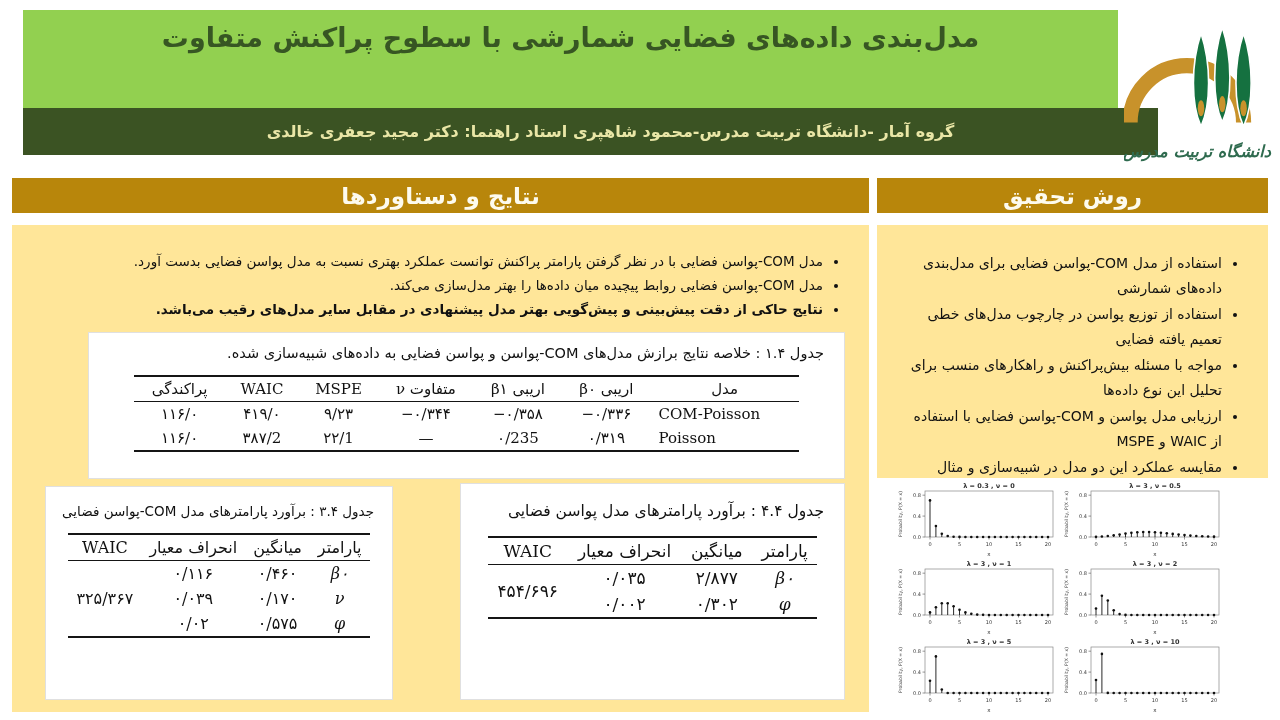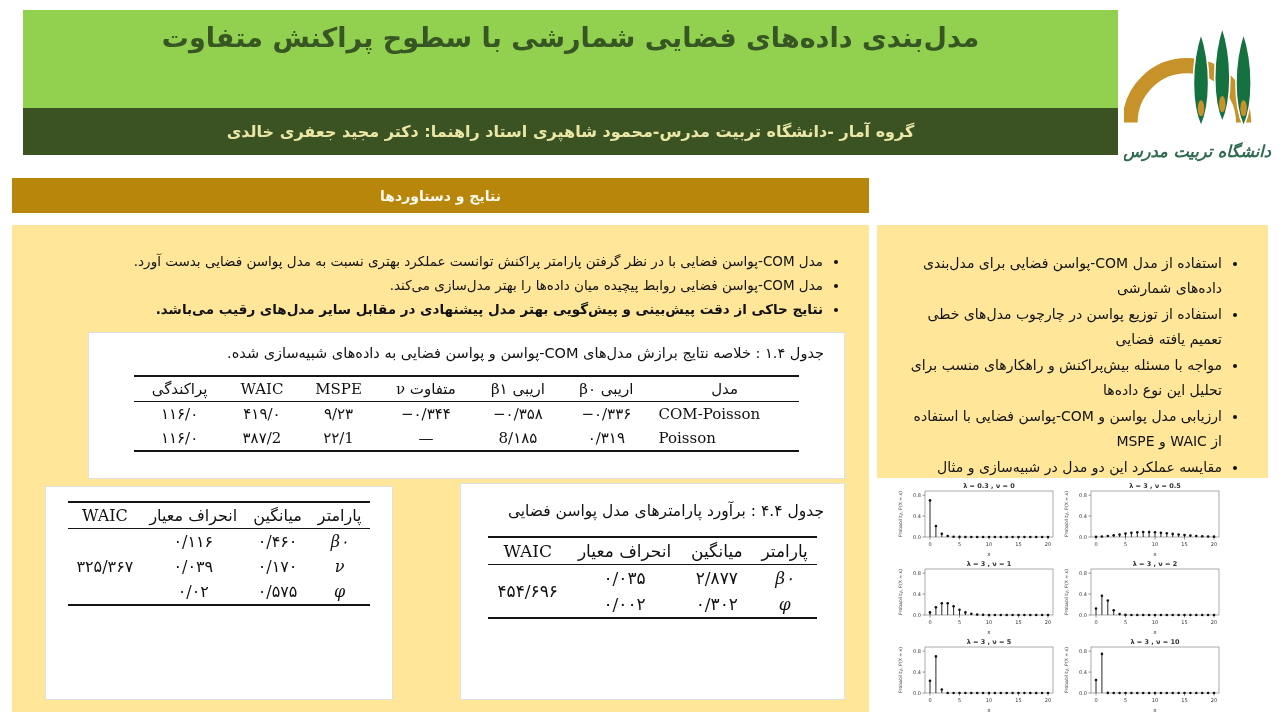--- a/index.html
+++ b/index.html
@@ -4,29 +4,29 @@
 <style>
   html,body{margin:0;padding:0;background:#fff;}
   .page{position:relative;width:1280px;height:720px;background:#fff;overflow:hidden;
         font-family:"DejaVu Sans",sans-serif;color:#111;border-radius:11px;}
 
   
   .title-box{position:absolute;left:23px;top:10px;width:1095px;height:98px;background:var(--light-green,#92D050);}
   .title-text{padding-top:12px;text-align:center;direction:rtl;font-size:27px;font-weight:bold;
               color:var(--title-text,#375623);}
   .subtitle-bar{position:absolute;left:23px;top:108px;width:1095px;height:47px;background:var(--dark-green,#3B5323);
-                display:flex;align-items:center;justify-content:center;}
+                display:flex;align-items:center;justify-content:center;padding-left:40px;}
   .subtitle-text{direction:rtl;font-size:16px;font-weight:bold;color:var(--subtitle-text,#E9E6A6);}
 
   
   .logo{position:absolute;left:1124px;top:6px;width:152px;height:164px;}
 
   
   .sec-header{position:absolute;height:35px;background:var(--gold,#B8860B);display:flex;align-items:center;
-              justify-content:center;direction:rtl;color:#FDFBEF;font-weight:bold;font-size:14px;}
+              justify-content:center;direction:rtl;color:#FDFBEF;font-weight:bold;font-size:23px;}
   .sec-header.left{left:12px;top:178px;width:857px;}
   .sec-header.right{left:877px;top:178px;width:391px;}
 
   
   .panel{position:absolute;background:var(--panel-yellow,#FFE699);}
   .panel.left{left:12px;top:225px;width:857px;height:487px;}
   .panel.right{left:877px;top:225px;width:391px;height:253px;}
   .panel ul{direction:rtl;text-align:right;margin:12px;padding:14px 34px 0 16px;list-style:disc;}
   .panel.left li{font-size:13.5px;line-height:1.55;margin-bottom:3px;}
   .panel.right li{font-size:14px;line-height:1.75;margin-bottom:2px;}
@@ -84,20 +84,23 @@
         <ellipse cx="97" cy="96" rx="3.2" ry="8" fill="#C8922B"></ellipse>
         <ellipse cx="118" cy="100" rx="3.2" ry="8" fill="#C8922B"></ellipse>
       </g>
       <text x="72" y="148" font-size="16" text-anchor="middle" fill="#2F6B4F" font-weight="bold" font-style="italic" direction="rtl">دانشگاه تربیت مدرس</text>
     </svg>
   </div>
 
   <div class="sec-header left">
     <span>نتایج و دستاوردها</span>
   </div>
+  <div class="sec-header right">
+    <span>روش تحقیق</span>
+  </div>
 
   <div class="panel left">
     <ul>
         <li>مدل COM-پواسن فضایی با در نظر گرفتن پارامتر پراکنش توانست عملکرد بهتری نسبت به مدل پواسن فضایی بدست آورد.</li>
         <li>مدل COM-پواسن فضایی روابط پیچیده میان داده‌ها را بهتر مدل‌سازی می‌کند.</li>
         <li style="font-weight: bold;">نتایج حاکی از دقت پیش‌بینی و پیش‌گویی بهتر مدل پیشنهادی در مقابل سایر مدل‌های رقیب می‌باشد.</li>
       </ul>
   </div>
 
   <div class="panel right">
@@ -131,32 +134,33 @@
               <td>−۰/۳۳۶</td>
               <td>−۰/۳۵۸</td>
               <td>−۰/۳۴۴</td>
               <td>۹/۲۳</td>
               <td>۴۱۹/۰</td>
               <td>۱۱۶/۰</td>
             </tr>
             <tr>
               <td class="model">Poisson</td>
               <td>۰/۳۱۹</td>
-              <td>8/۱۸۵</td>
+              <td>۰/235</td>
               <td>—</td>
               <td>۲۲/1</td>
               <td>۳۸۷/2</td>
               <td>۱۱۶/۰</td>
             </tr>
           </tbody>
         </table>
       </div>
   </div>
 
   <div class="card card34">
+    <div class="caption">جدول ۳.۴ : برآورد پارامترهای مدل COM-پواسن فضایی</div>
     <div class="tbl-holder">
         <table>
           <thead>
             <tr>
               <th>پارامتر</th>
               <th>میانگین</th>
               <th>انحراف معیار</th>
               <th>WAIC</th>
             </tr>
           </thead>

